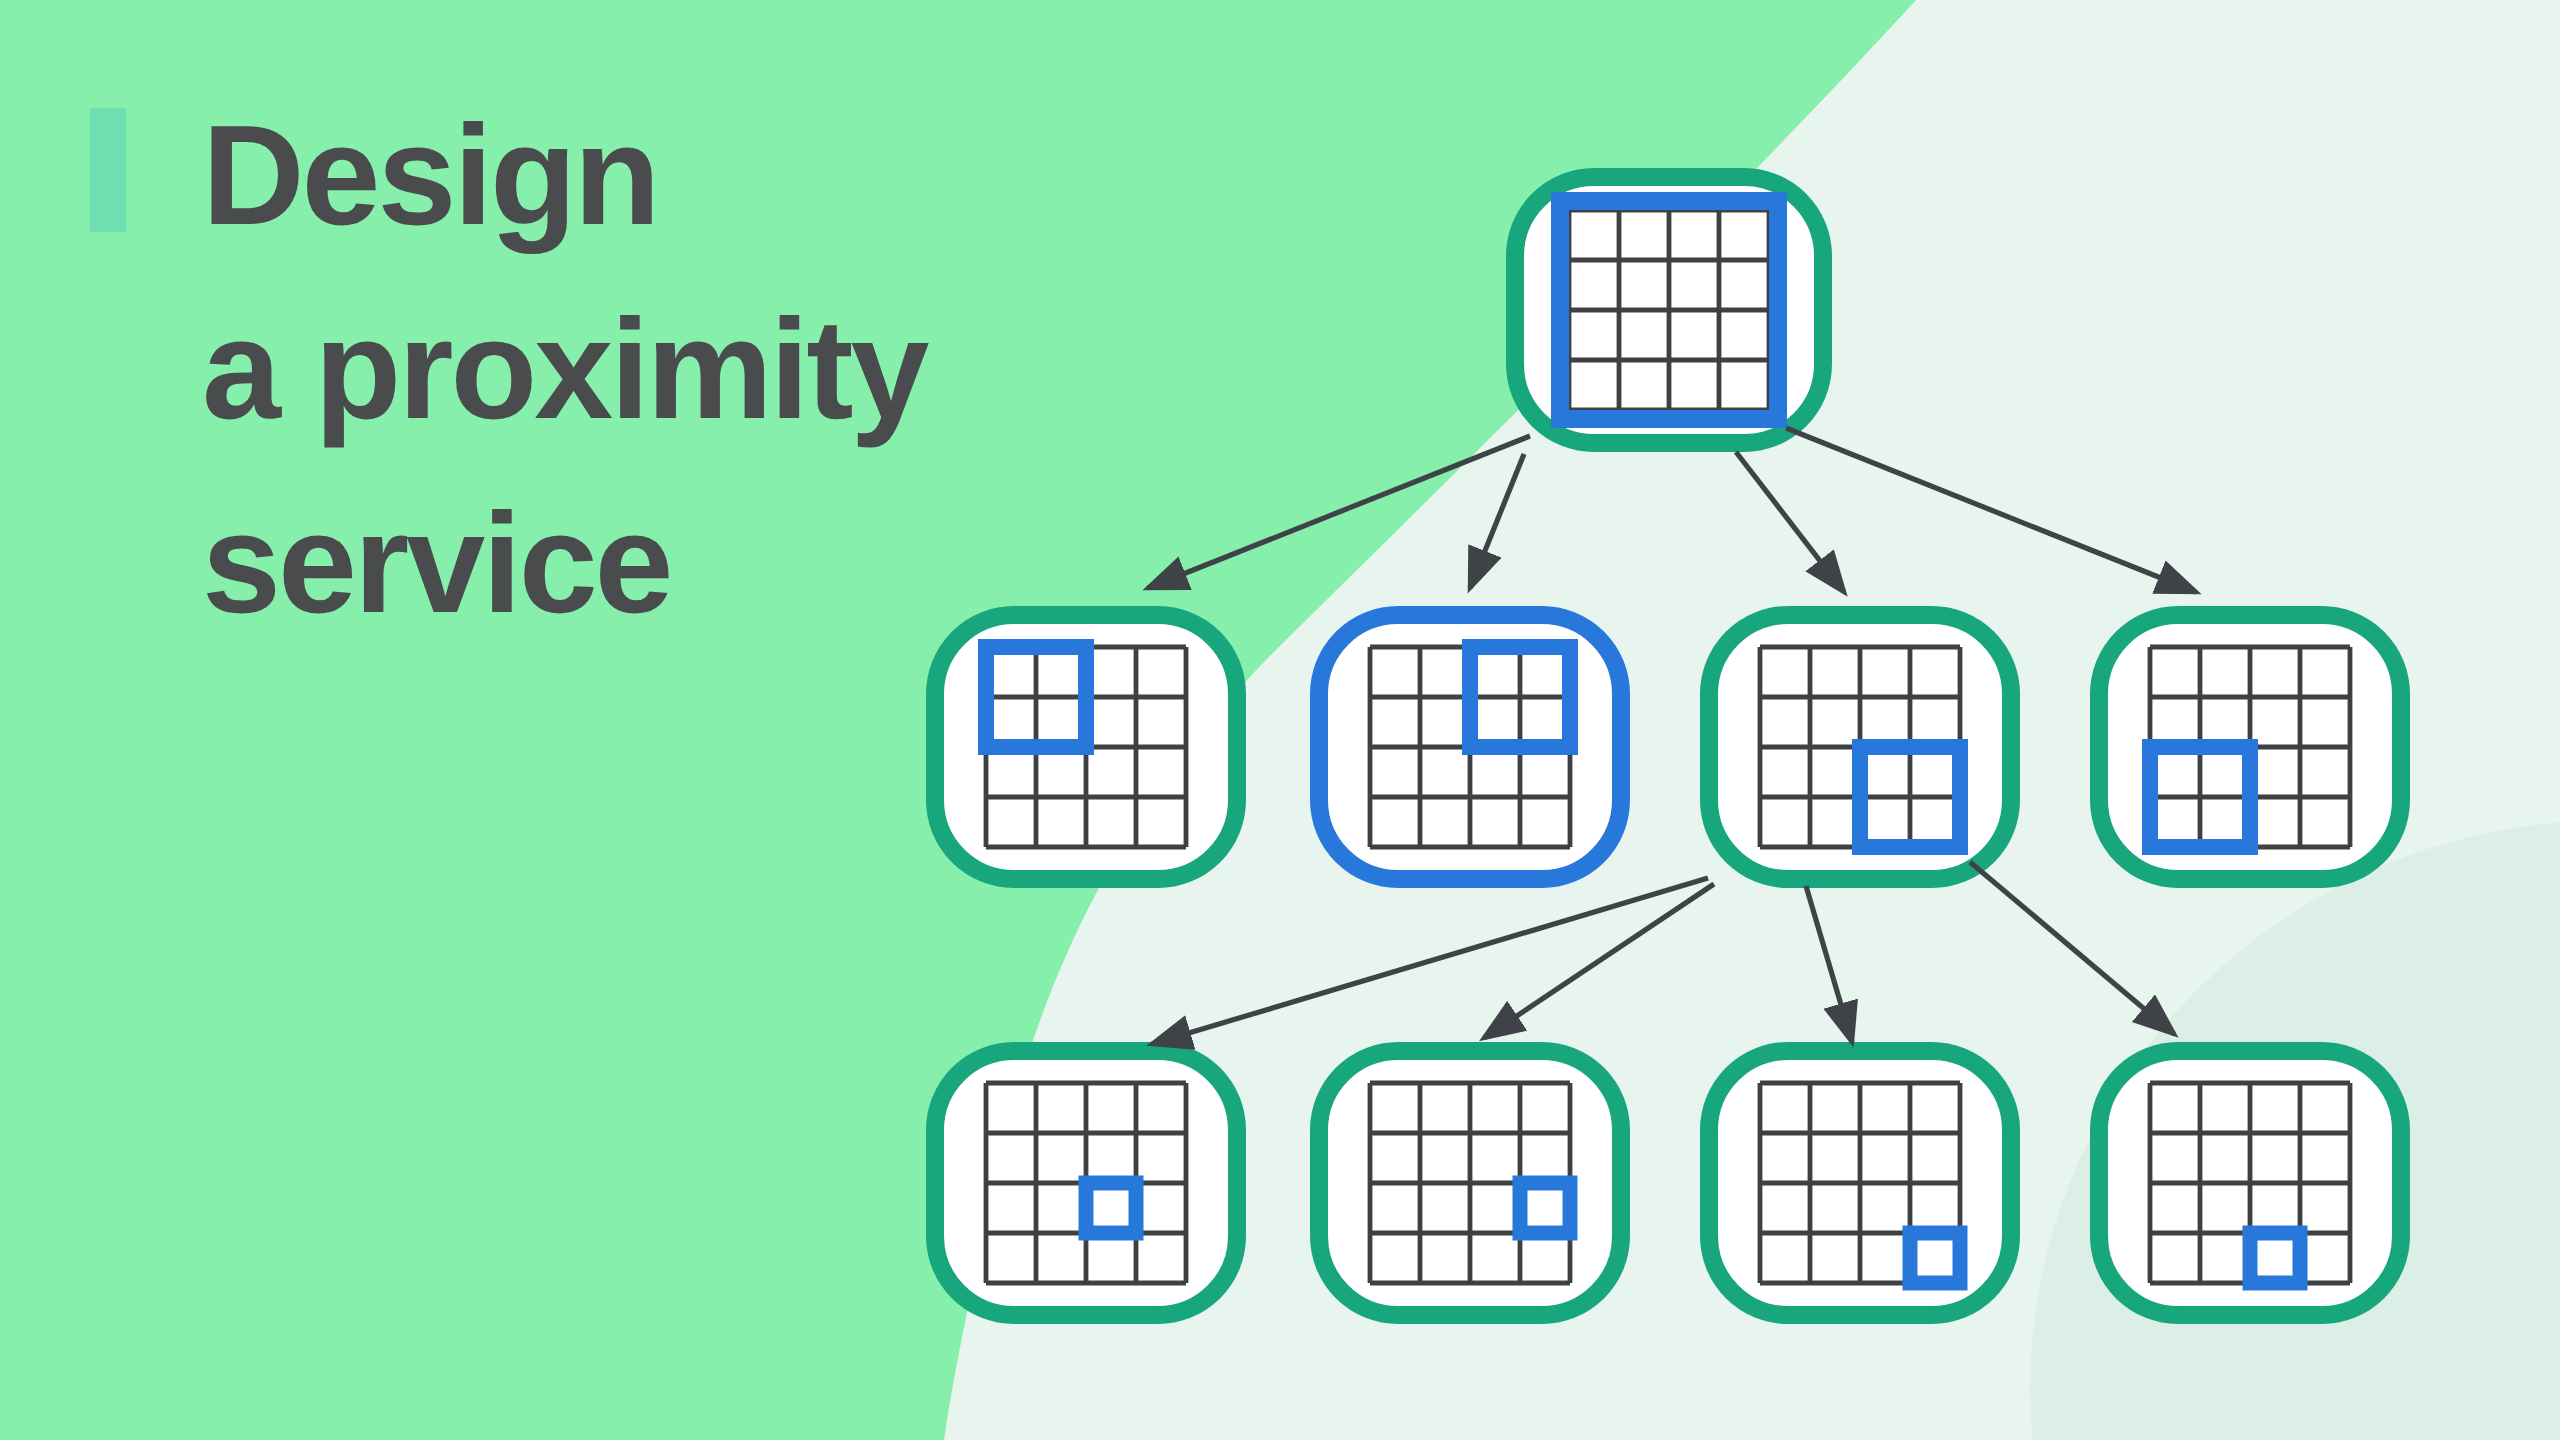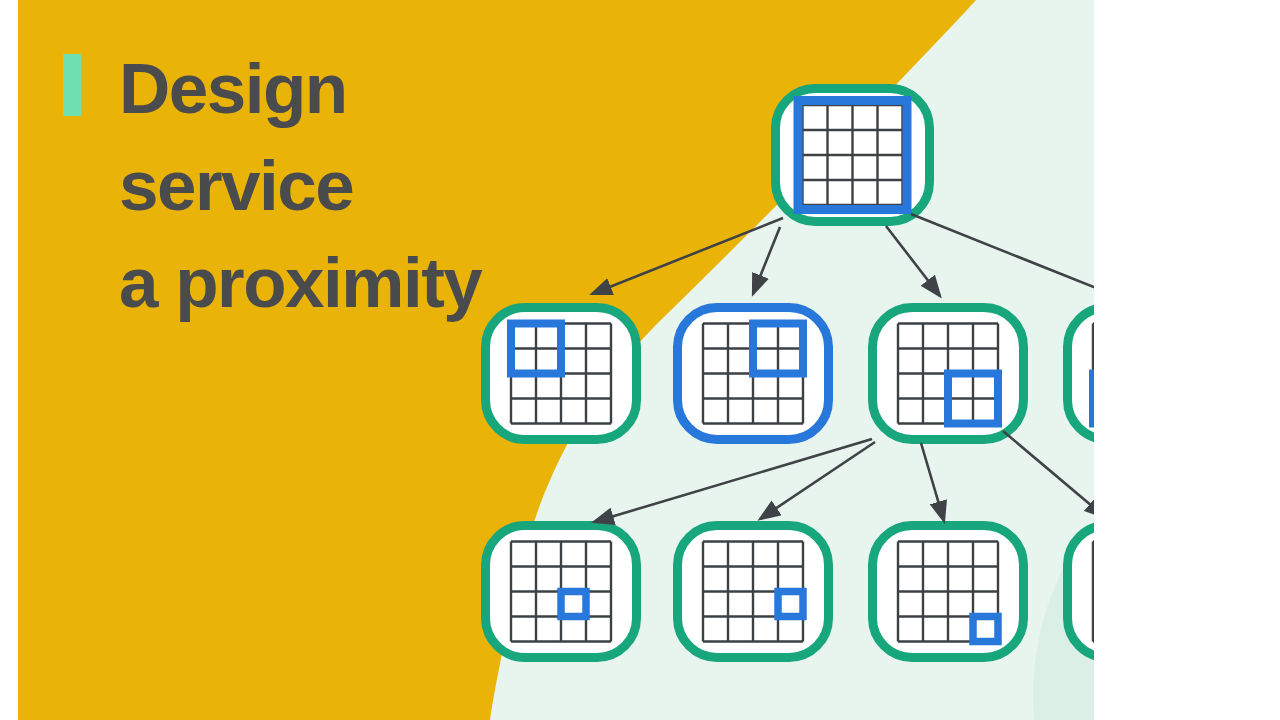--- a/index.html
+++ b/index.html
@@ -1,18 +1,18 @@
 <!DOCTYPE html>
 <html><head>
 <meta charset="utf-8">
 <style>
   html,body{margin:0;padding:0;background:#ffffff;}
   #canvas{
-    position:relative;width:1076px;height:720px;overflow:hidden;
-    background:#eab308;font-family:"Liberation Sans",sans-serif;margin-left:18px;
+    position:relative;width:1280px;height:720px;overflow:hidden;
+    background:#86efac;font-family:"Liberation Sans",sans-serif;
   }
   #bg-blobs{position:absolute;left:0;top:0;z-index:0;}
   #title-block{position:absolute;left:45px;top:40px;display:flex;z-index:3;}
   #accent-bar{width:18px;height:62px;margin-top:14px;flex:0 0 18px;border-radius:1px;}
   #title-text{margin-left:38px;font-weight:bold;font-size:71px;line-height:97px;letter-spacing:-1.5px;white-space:nowrap;}
   .node{
     position:absolute;background:#ffffff;border:9px solid #18A67D;
     border-radius:44px;box-sizing:border-box;z-index:2;
   }
   .node svg{position:absolute;left:0;top:0;display:block;}
@@ -29,22 +29,22 @@
              C 560,400 518,492 496,595
              C 486,645 477,685 472,720
              L 1280,720 L 1280,0 Z" fill="#E8F5EF"></path>
     <ellipse cx="1305" cy="695" rx="290" ry="285" fill="#DCEFE6"></ellipse>
   </svg>
 
   <div id="title-block">
     <div id="accent-bar" style="background: rgb(111, 223, 178);"></div>
     <div id="title-text" style="color: rgb(74, 75, 77);">
       <div>Design</div>
+      <div>a proximity</div>
       <div>service</div>
-      <div>a proximity</div>
     </div>
   </div>
 
   <svg id="arrows" width="1280" height="720" viewBox="0 0 1280 720">
       <defs>
         <marker id="ah" markerUnits="userSpaceOnUse" markerWidth="26" markerHeight="20" refX="20" refY="9" orient="auto">
           <path d="M0,0 L23,9 L0,18 Z" fill="#3F4347"></path>
         </marker>
       </defs>
       <line x1="765" y1="218" x2="574" y2="294" stroke="#3F4347" stroke-width="2.6" marker-end="url(#ah)"></line>

